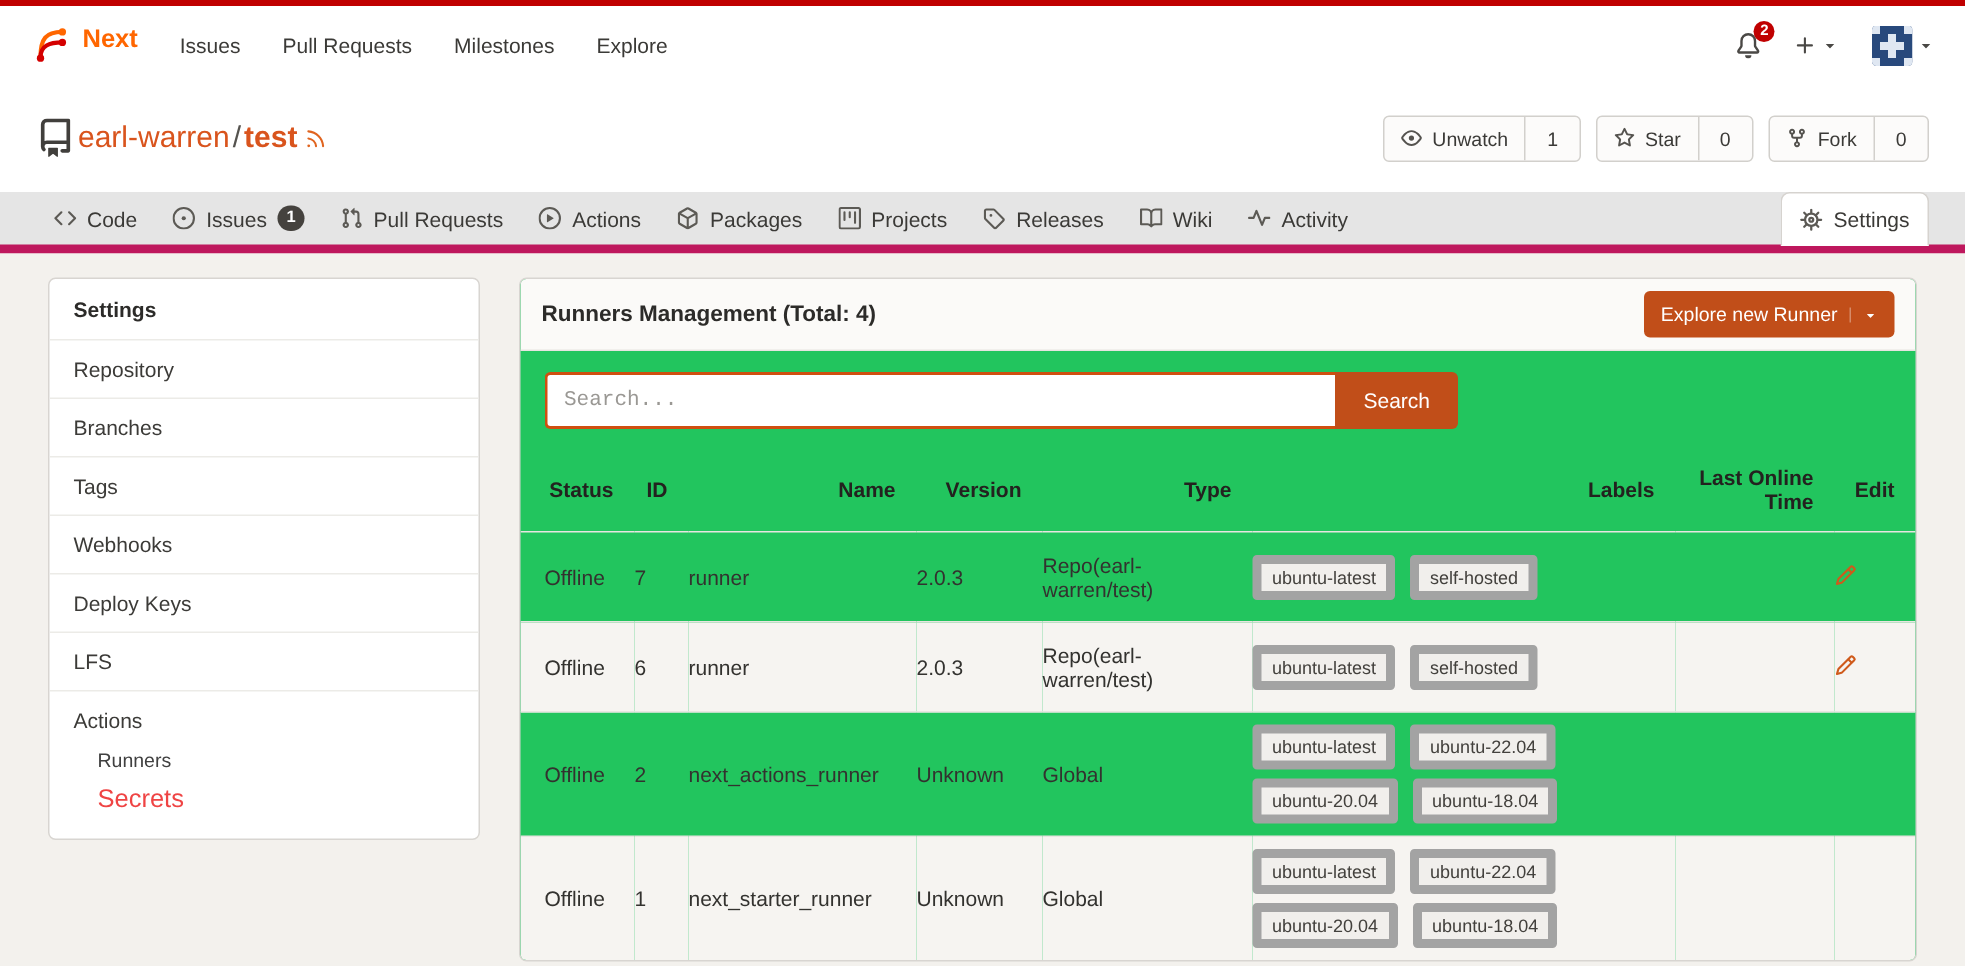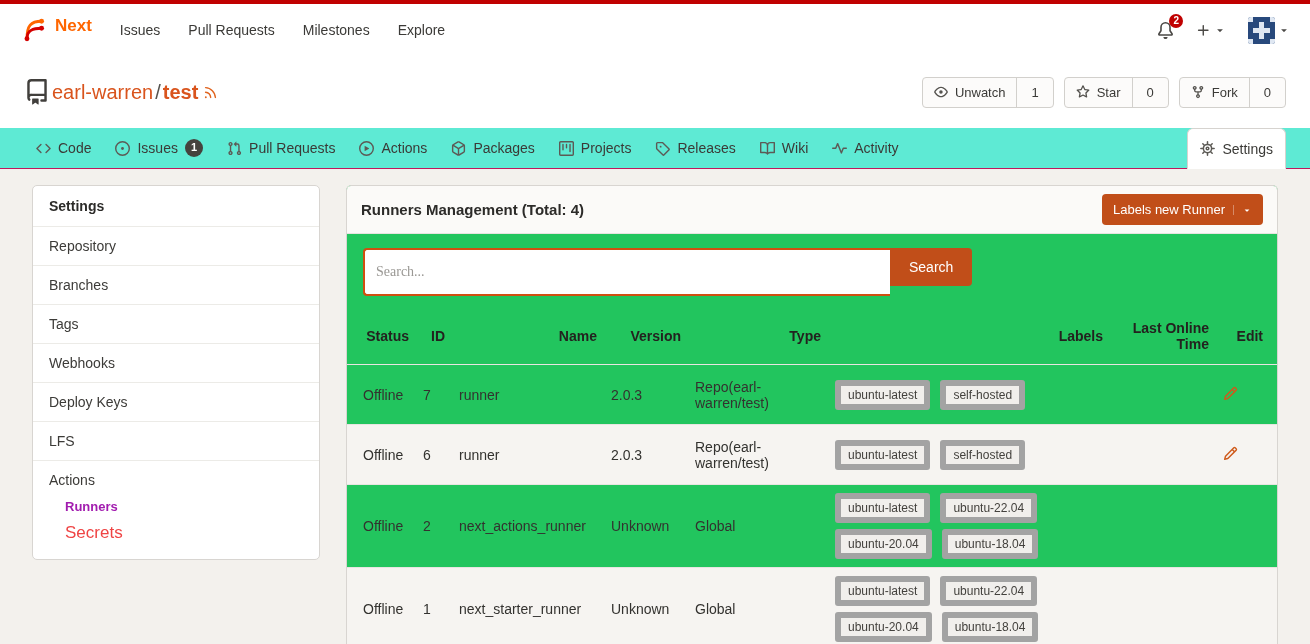--- a/index.html
+++ b/index.html
@@ -36,54 +36,54 @@
   .repo-sep { color: #55534f; margin: 0 2px; }
   .rss-icon { color: #e0641f; display: flex; margin-left: 3px; }
   .repo-actions { display: flex; gap: 10px; }
   .btn-group { display: flex; border: 1px solid #d2d0cc; border-radius: 4px; overflow: hidden; background: #fcfbfa; }
   .gbtn { display: flex; align-items: center; gap: 7px; border: none; background: transparent;
     font-size: 13px; color: #3b3a37; padding: 7px 11px; }
   .gbtn .bicon { color: #55534f; display: flex; }
   .gbtn.cnt { border-left: 1px solid #d2d0cc; padding: 7px 14px; min-width: 36px; justify-content: center; }
 
   
-  .tabbar { display: flex; align-items: stretch; padding: 0 24px; background: #5eead4;
-    border-bottom: 1px solid #be185d; height: 41px; }
+  .tabbar { display: flex; align-items: stretch; padding: 0 24px; background: #e5e5e5;
+    border-bottom: 6px solid #be185d; height: 41px; }
   .tab { display: flex; align-items: center; gap: 7px; padding: 0 12px; font-size: 14px; color: #3b3a37; }
   .tab .ticon { color: #5c5a55; display: flex; }
   .tab-badge { background: #45423e; color: #fff; font-size: 11px; font-weight: 600;
     border-radius: 9px; padding: 1px 6px; line-height: 1.4; }
   .tab.settings { margin-left: auto; background: #fff; border: 1px solid #d6d3cf;
     border-bottom: 1px solid #fff; border-radius: 6px 6px 0 0; margin-bottom: -1px; }
 
   
   .content { display: flex; gap: 26px; padding: 16px 32px 18px; background: #f3f1ed; align-items: flex-start; }
 
   .sidebar { width: 288px; flex-shrink: 0; background: #fff; border: 1px solid #d8d5d1;
     border-radius: 5px; overflow: hidden; }
   .side-header { padding: 12px 16px; font-weight: 700; color: #2c2b29; }
   .side-item { display: block; padding: 11px 16px; border-top: 1px solid #ecebe7; color: #3c3b38; }
   .side-item.item-actions { border-top: 1px solid #ecebe7; padding-bottom: 6px; }
   .side-subgroup { padding-bottom: 12px; }
   .side-sub { display: block; padding: 5px 16px 4px 32px; font-size: 13px; color: #3c3b38; }
-  .side-sub.active { font-weight: 700; color: #a21caf; }
+  .side-sub.active { font-weight: 400; color: #404040; }
   .side-sub.muted { color: #ef4444; font-size: 17px; }
 
   .panel { flex: 1; background: #22c55e; border: 1px solid #d8d5d1; border-radius: 5px; overflow: hidden; }
   .panel-header { display: flex; align-items: center; justify-content: space-between;
     padding: 8px 14px; background: #fbfaf8; border-bottom: 1px solid #e7e4e0; min-height: 46px; }
   .panel-title { font-size: 15px; font-weight: 700; color: #2c2b29; }
   .create-btn { display: flex; align-items: center; gap: 8px; background: var(--accent, #c14e19);
     color: #fff; font-size: 13px; border: none; border-radius: 4px; padding: 8px 11px; }
   .create-caret { border-left: 1px solid rgba(255,255,255,.35); padding-left: 8px; display: flex; align-items: center; }
 
   .panel-body { padding: 14px 0 0; }
   .search-row { display: flex; padding: 0 16px; margin-bottom: 12px; }
-  .search-input { width: 527px; height: 48px; border: 2px solid #cf4f10; border-right: none;
-    border-radius: 4px 0 0 4px; padding: 0 11px; font-size: 14px; color: #333; outline: none; font-family: Liberation Serif, serif; }
+  .search-input { width: 527px; height: 38px; border: 2px solid #cf4f10; border-right: none;
+    border-radius: 4px 0 0 4px; padding: 0 11px; font-size: 14px; color: #333; outline: none; font-family: Liberation Mono, monospace; }
   .search-input::placeholder { color: #9a9894; }
   .search-btn { height: 38px; background: var(--accent, #c14e19); color: #fff; border: none;
     border-radius: 0 4px 4px 0; font-size: 14px; font-weight: 500; padding: 0 19px; }
 
   .runners-table { width: 100%; border-collapse: collapse; table-layout: fixed; font-size: 14px; }
   .runners-table th { text-align: right; font-weight: 700; color: #23221f; padding: 12px 14px 12px 0; vertical-align: middle; }
   .runners-table td { padding: 8px 14px 8px 0; vertical-align: middle; color: #33322f; height: 60px; }
   .runners-table th:first-child, .runners-table td:first-child { padding-left: 16px; }
   .runners-table tbody tr { border-top: 1px solid #e8e5e1; }
   .runners-table tbody tr:nth-child(even) { background: #f6f4f1; }
@@ -310,21 +310,21 @@
     <div class="side-subgroup">
       <a class="side-sub active">Runners</a>
       <a class="side-sub muted">Secrets</a>
     </div>
   </aside>
 
   <section class="panel">
     <div class="panel-header">
       <span class="panel-title">Runners Management (Total: 4)</span>
       <button class="create-btn">
-        <span>Labels new Runner</span>
+        <span>Explore new Runner</span>
         <span class="create-caret">
           <svg width="10" height="10" viewBox="0 0 16 16" fill="currentColor">
               <path d="m4.427 7.427 3.396 3.396a.25.25 0 0 0 .354 0l3.396-3.396A.25.25 0 0 0 11.396 7H4.604a.25.25 0 0 0-.177.427Z"></path>
             </svg>
         </span>
       </button>
     </div>
     <div class="panel-body">
       <div class="search-row">
         <input class="search-input" type="text" placeholder="Search..." style="">

